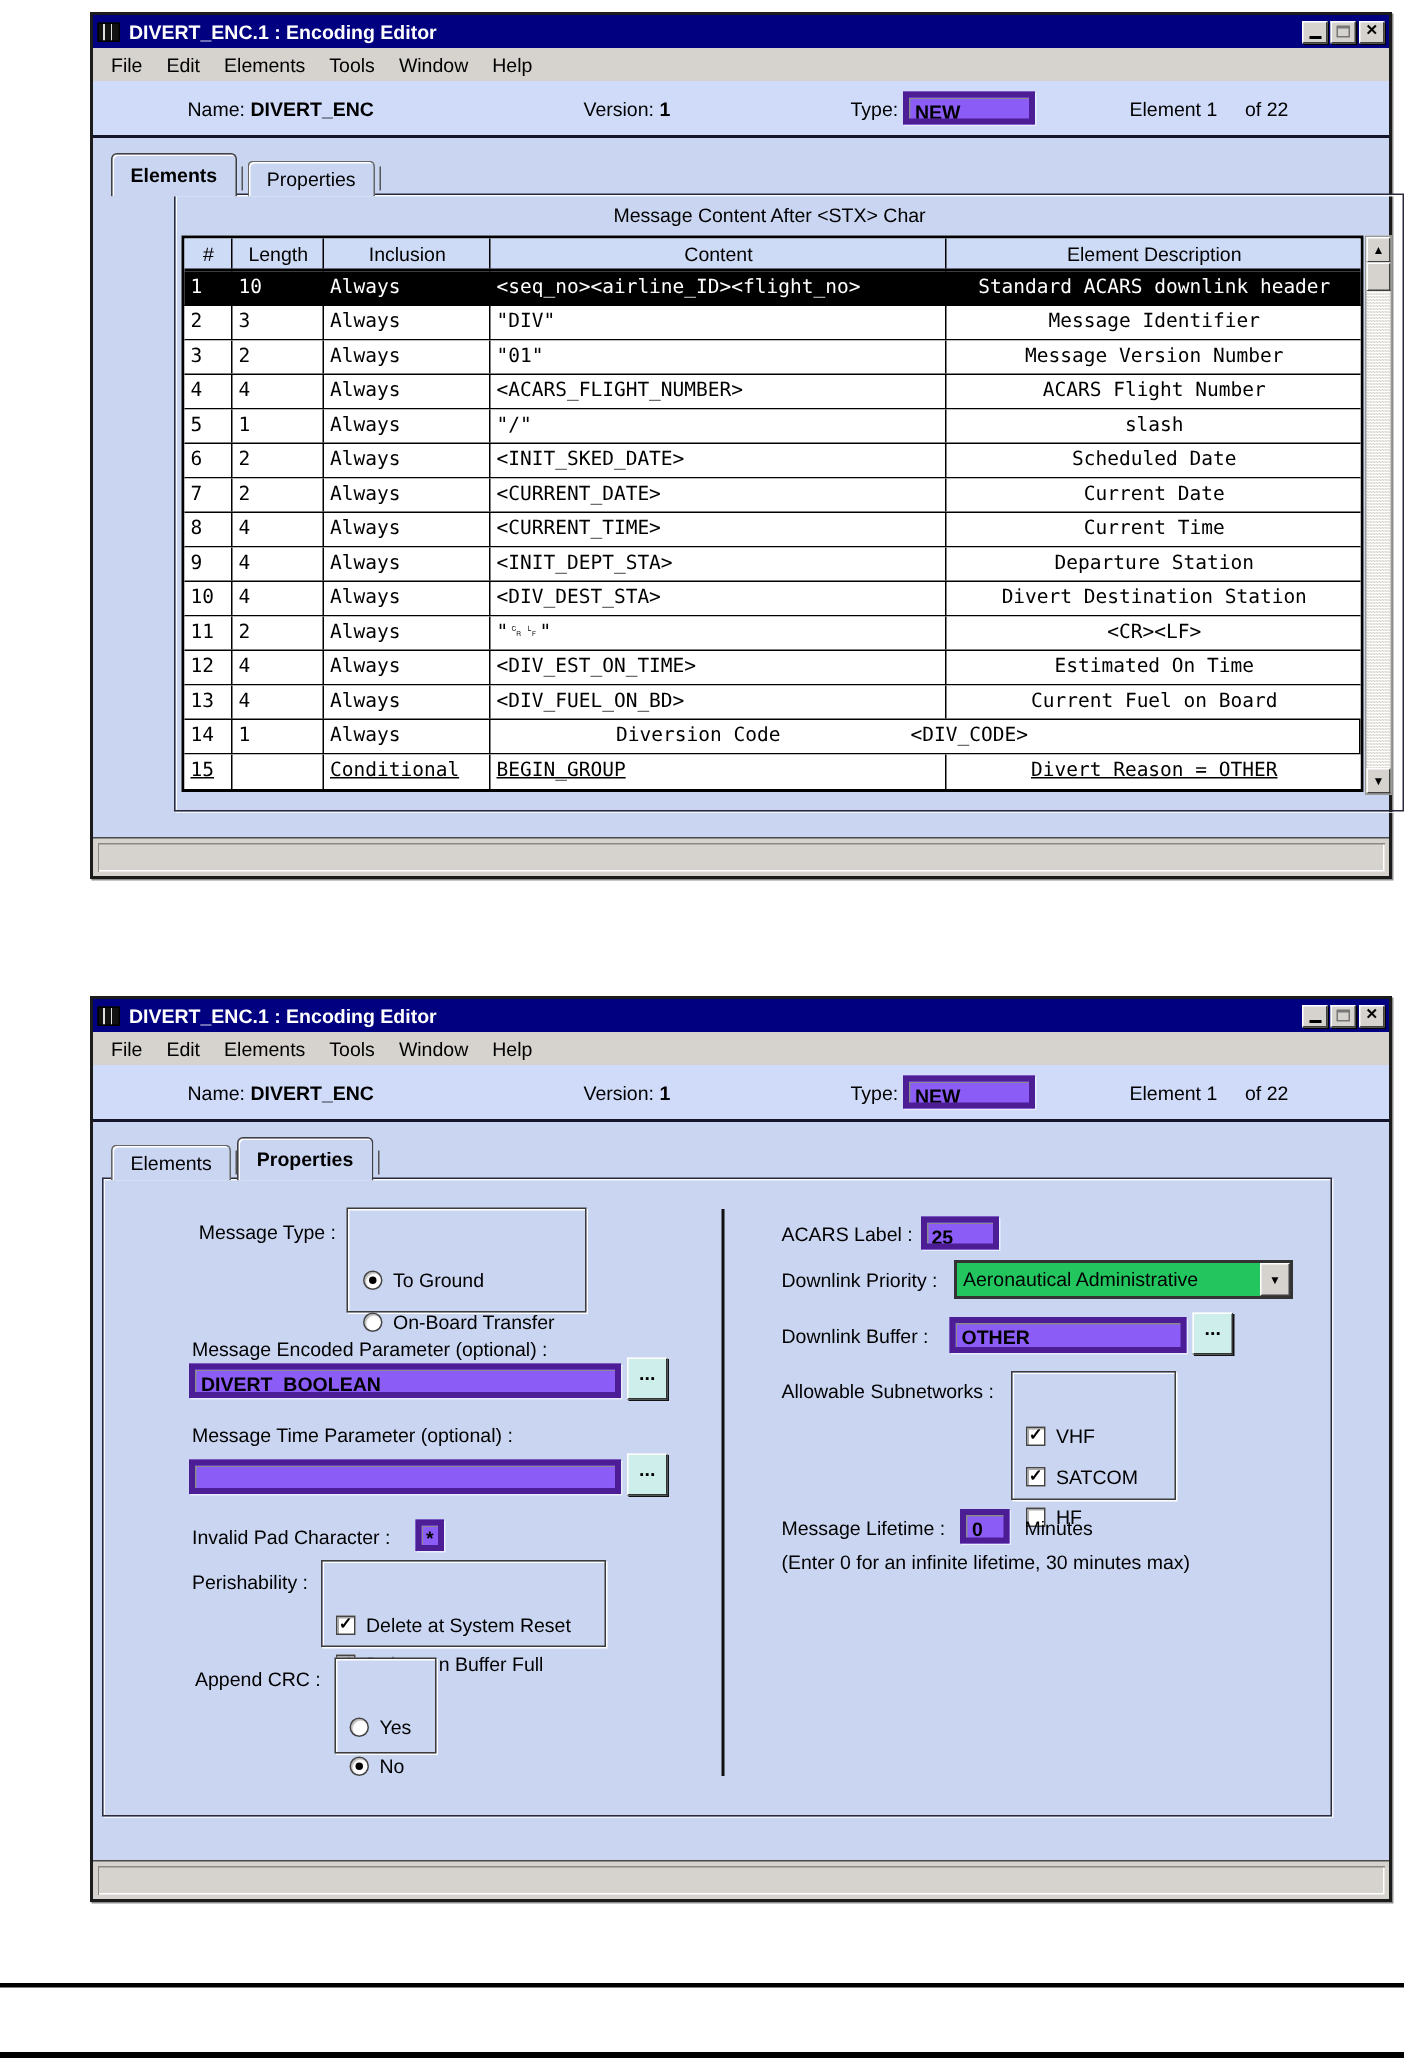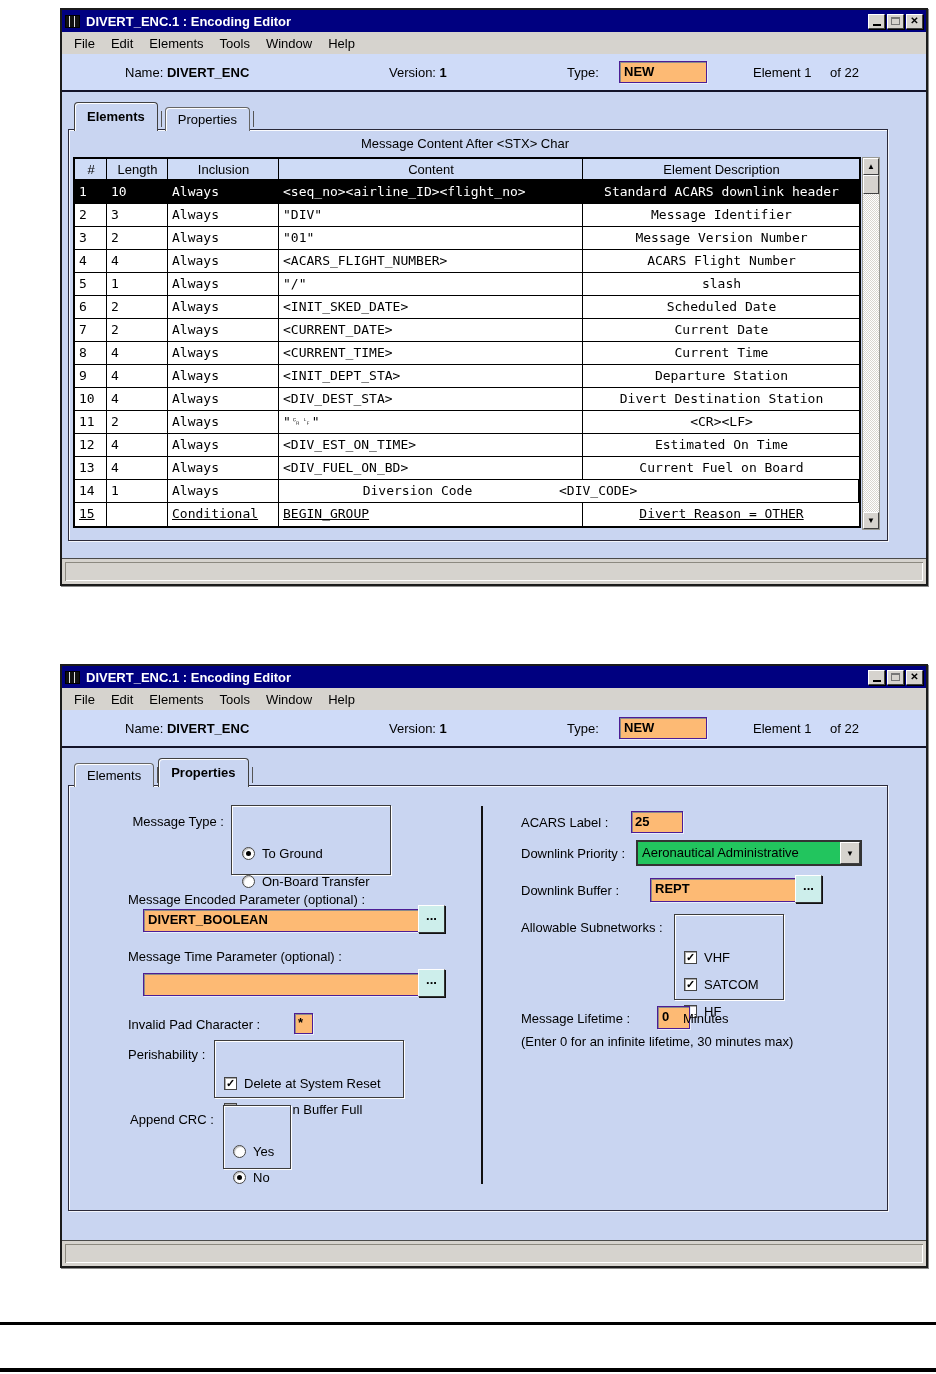--- a/index.html
+++ b/index.html
@@ -34,23 +34,23 @@
   .glyph-max { width: 9px; height: 8px; border: 1px solid #777; border-top: 2px solid #777; }
 
   .menubar { height: 22px; background: var(--chrome_gray); display: flex; align-items: center;
     padding-left: 4px; }
   .menu-item { padding: 2px 8px; white-space: nowrap; }
 
   .headerband { height: 38px; background: var(--band_blue);
     border-bottom: 2px solid #14142a; position: relative; }
   .hb { position: absolute; top: 11px; white-space: nowrap; }
   .val { font-weight: 600; }
-  .field { position: absolute; background: #fdba74; border: 1px solid #4c1d95;
+  .field { position: absolute; background: #8b5cf6; border: 4px solid #4c1d95;
     box-shadow: inset 1px 1px 0 #8a8a8a, 1px 1px 0 #e8eefc; padding: 2px 4px;
-    white-space: nowrap; overflow: hidden; font-weight: 600; margin-left: 17px; }
+    white-space: nowrap; overflow: hidden; font-weight: 600; }
 
   .client { position: absolute; left: 0; right: 0; top: 82px; bottom: 26px;
     background: var(--client_blue); }
   .statusband { position: absolute; left: 0; right: 0; bottom: 0; height: 26px;
     background: var(--chrome_gray); border-top: 1px solid #4a4a4a; }
   .statusbar { position: absolute; left: 3px; right: 3px; top: 3px; bottom: 3px;
     box-shadow: inset 1px 1px 0 #8c8980, inset -1px -1px 0 #fff; }
 
   
   .tabstrip { position: absolute; left: 12px; top: 9px; height: 30px; display: flex;
@@ -59,21 +59,21 @@
     border: 1px solid #404040; border-bottom: none;
     border-top-left-radius: 4px; border-top-right-radius: 4px;
     box-shadow: inset 1px 1px 0 #fff; white-space: nowrap; }
   .tab.selected { font-weight: bold; height: 29px; line-height: 28px; z-index: 4; }
   .tab.flat { height: 24px; line-height: 24px; border-color: #666; margin-left: 3px; }
   .tab-sep { width: 1px; height: 16px; background: #555; margin: 0 0 4px 3px; }
 
   .panel { position: absolute; left: 6px; top: 37px; width: 820px;
     border: 1px solid #2a2a3a;
     box-shadow: inset 1px 1px 0 rgba(255,255,255,.9), 1px 1px 0 rgba(255,255,255,.75); }
-  .win-top .panel { height: 412px; }
+  .win-top .panel { height: 412px; margin-left: 48px; }
   .win-bottom .panel { height: 426px; }
   .panel-caption { position: absolute; top: 6px; left: 0; width: 792px; text-align: center; }
 
   
   .grid { position: absolute; left: 4px; top: 27px; width: 788px;
     border: 2px solid #000; background: #fff; }
   .thead { display: flex; height: 22px; background: var(--table_header_blue);
     border-bottom: 2px solid #000; align-items: stretch; }
   .thead .tcell { padding-top: 3px; text-align: center; }
   .tcell { border-right: 1px solid #000; height: 100%; padding: 3px 3px 0 4px;
@@ -394,21 +394,21 @@
 
     <span class="lbl" style="top:98px;left:459px">Downlink Priority :</span>
     <div class="combo" style="top:92px;left:574px;width:226px;height:26px">
       <span class="combo-text">Aeronautical Administrative</span>
       <span class="combo-btn">
           <span>▼</span>
         </span>
     </div>
 
     <span class="lbl" style="top:135px;left:459px">Downlink Buffer :</span>
-    <span class="field" style="top:130px;left:571px;width:158px;height:24px">REPT</span>
+    <span class="field" style="top:130px;left:571px;width:158px;height:24px">OTHER</span>
     <span class="browse-btn" style="top:127px;left:733px;width:27px;height:28px">...</span>
 
     <span class="lbl" style="top:172px;left:459px">Allowable Subnetworks :</span>
     <div class="groupbox" style="top:166px;left:612px;width:110px;height:86px">
       <div class="opt-row" style="top:7px;left:9px">
         <span class="checkbox">
             <span>✓</span>
           </span>
         <span>VHF</span>
       </div>

